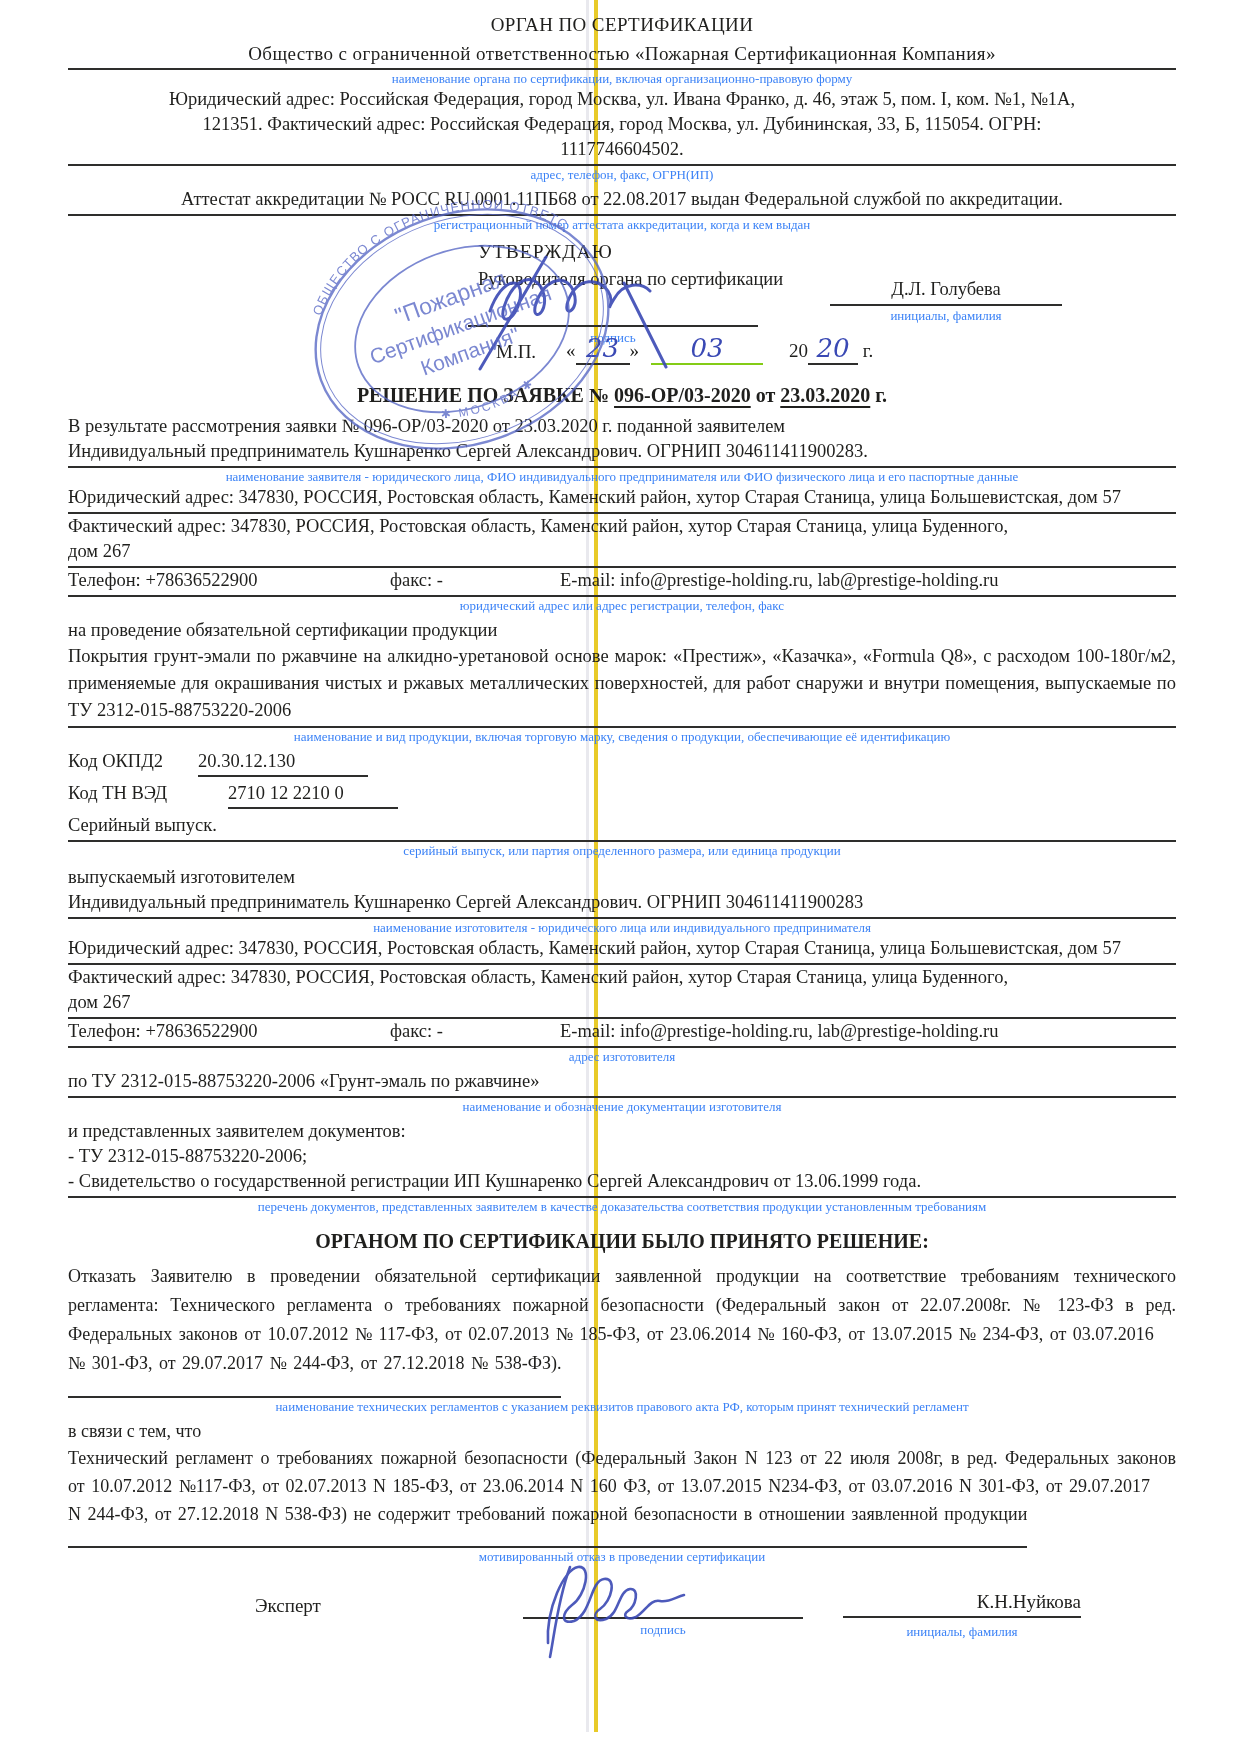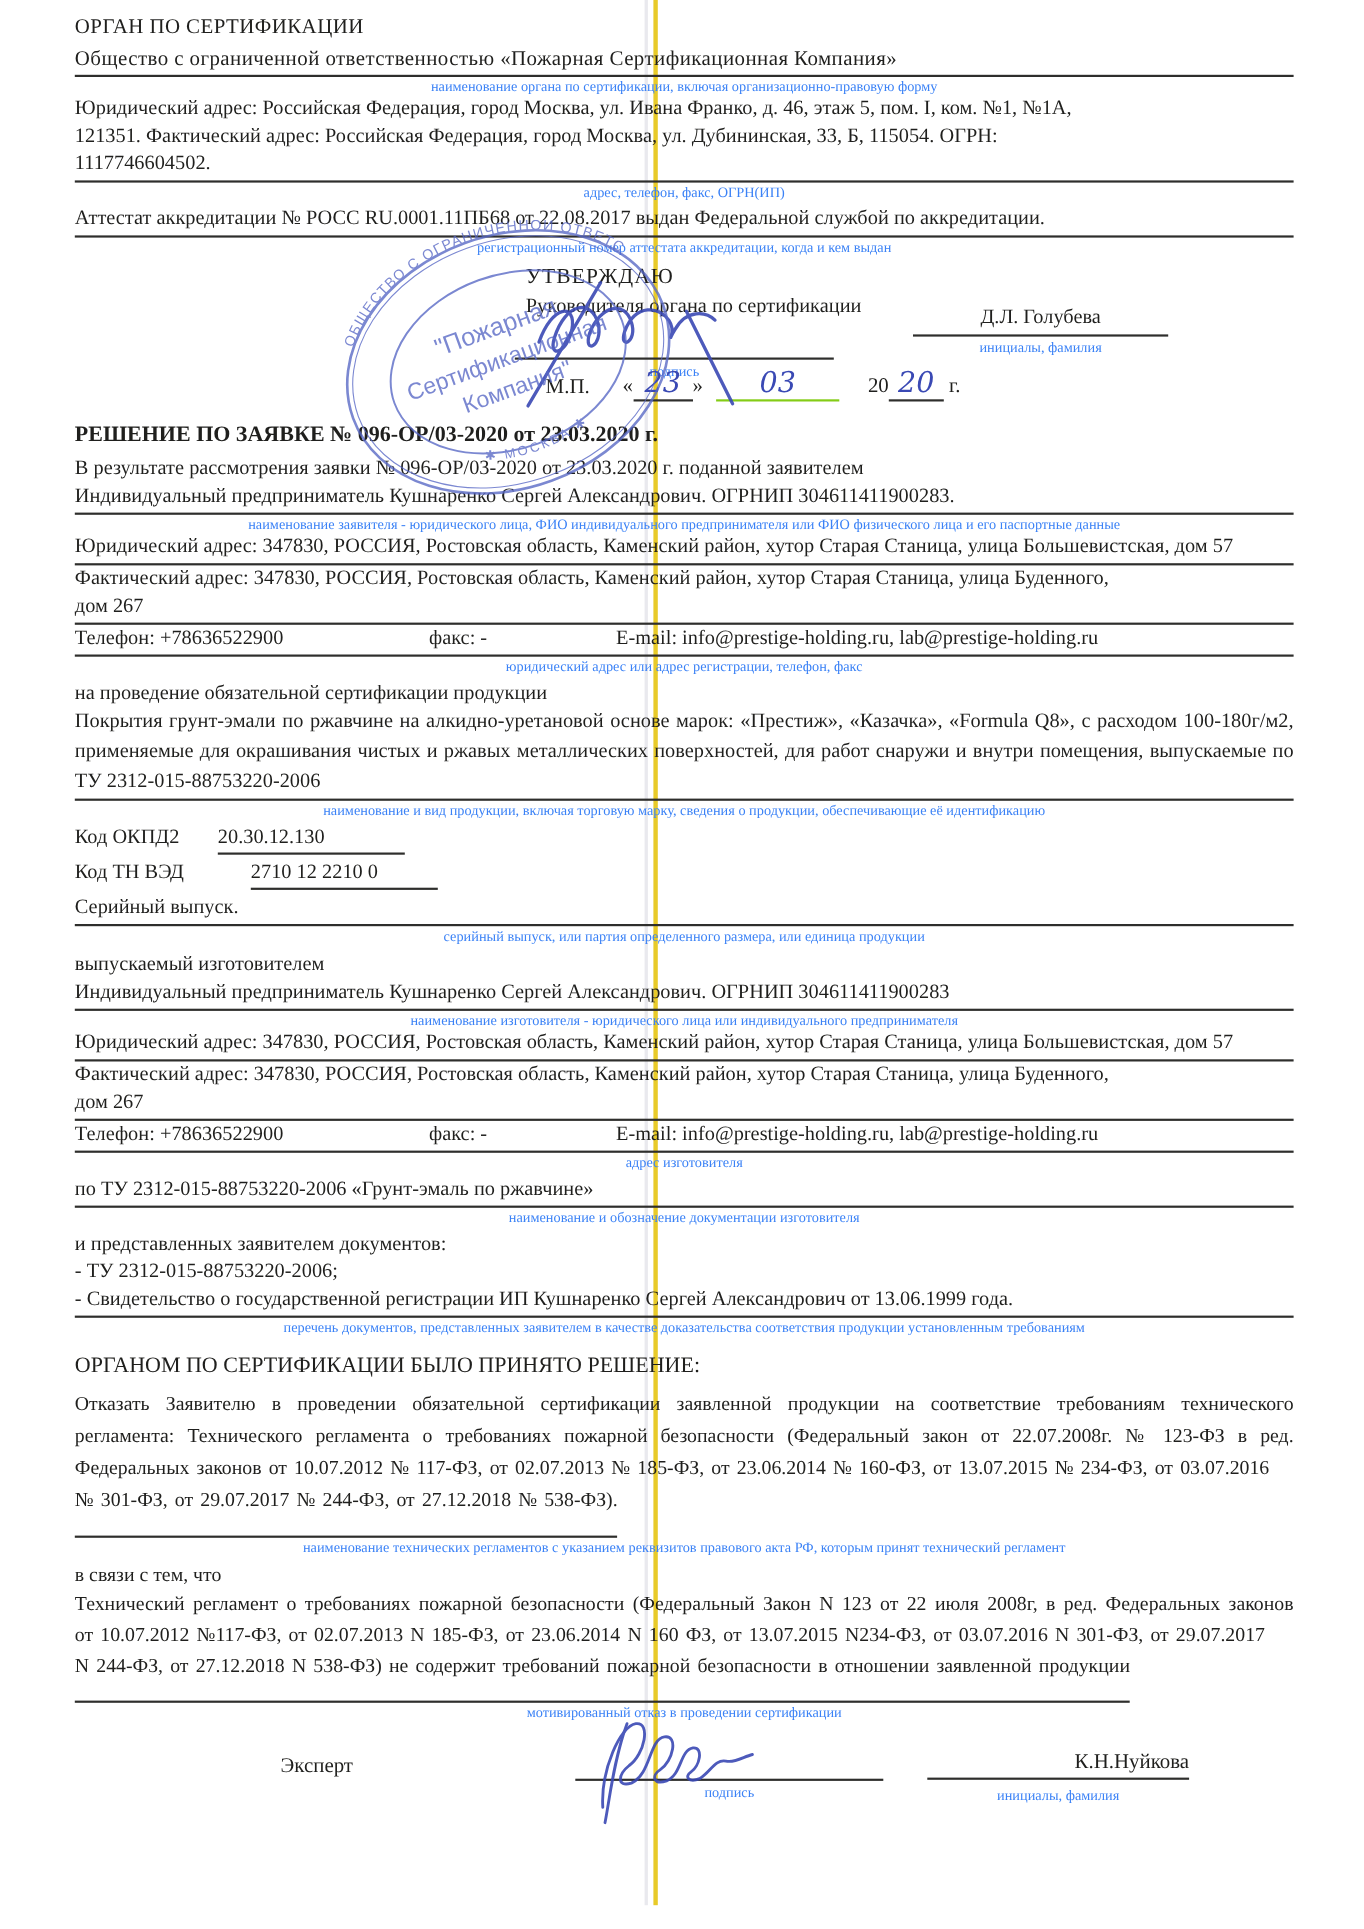--- a/index.html
+++ b/index.html
@@ -1,28 +1,28 @@
 <!DOCTYPE html>
 <html><head>
 <meta charset="utf-8">
 <style>
   html,body{margin:0;padding:0;background:#9a9a9a}
   .page{position:relative;width:1240px;height:1754px;margin:0 auto;background:#ffffff;
         font-family:"Liberation Serif",serif;color:#1f1f1d;overflow:hidden}
   .content{position:absolute;left:68px;top:12px;width:1108px;font-size:18.5px;line-height:25px}
-  .c{}
+  .c{text-align:center}
   .j{text-align:justify}
-  .b{font-weight:normal}
+  .b{font-weight:bold}
   .rule{border-bottom:2px solid #2e2e2c}
   .cap{font-size:13px;line-height:17px;text-align:center;color:#3b82f6}
   .mt4{margin-top:4px}.mt6{margin-top:6px}.mt8{margin-top:8px}.mt14{margin-top:14px}
   .pb2{padding-bottom:2px}
   .doc-title{font-size:19px;letter-spacing:.4px}
   .big-title{font-size:20px;font-weight:bold;margin-top:8px}
-  .tnum{text-decoration-thickness:2px;text-underline-offset:4px}
+  .tnum{text-decoration:underline;text-decoration-thickness:2px;text-underline-offset:4px}
   .rowflex{display:flex;align-items:baseline}
   .ph{width:322px}.fx{width:170px}.em{flex:1}
   .code-label-1{display:inline-block;width:130px}
   .code-label-2{display:inline-block;width:160px}
   .code-val{display:inline-block;min-width:170px;border-bottom:2px solid #2e2e2c;padding-bottom:1px}
   .hand{font-family:"DejaVu Serif",serif;font-style:italic;color:#3a49b4;font-size:26px;line-height:1}
   .approval{position:relative;height:136px;margin-top:6px}
   .sigline{position:absolute;left:400px;top:60px;width:290px;height:26px;border-bottom:2px solid #2e2e2c}
   .sigcap{position:absolute;left:400px;top:90px;width:290px}
   .nameline{position:absolute;left:762px;top:38px;width:232px;text-align:center;border-bottom:2px solid #2e2e2c;padding-bottom:2px}

